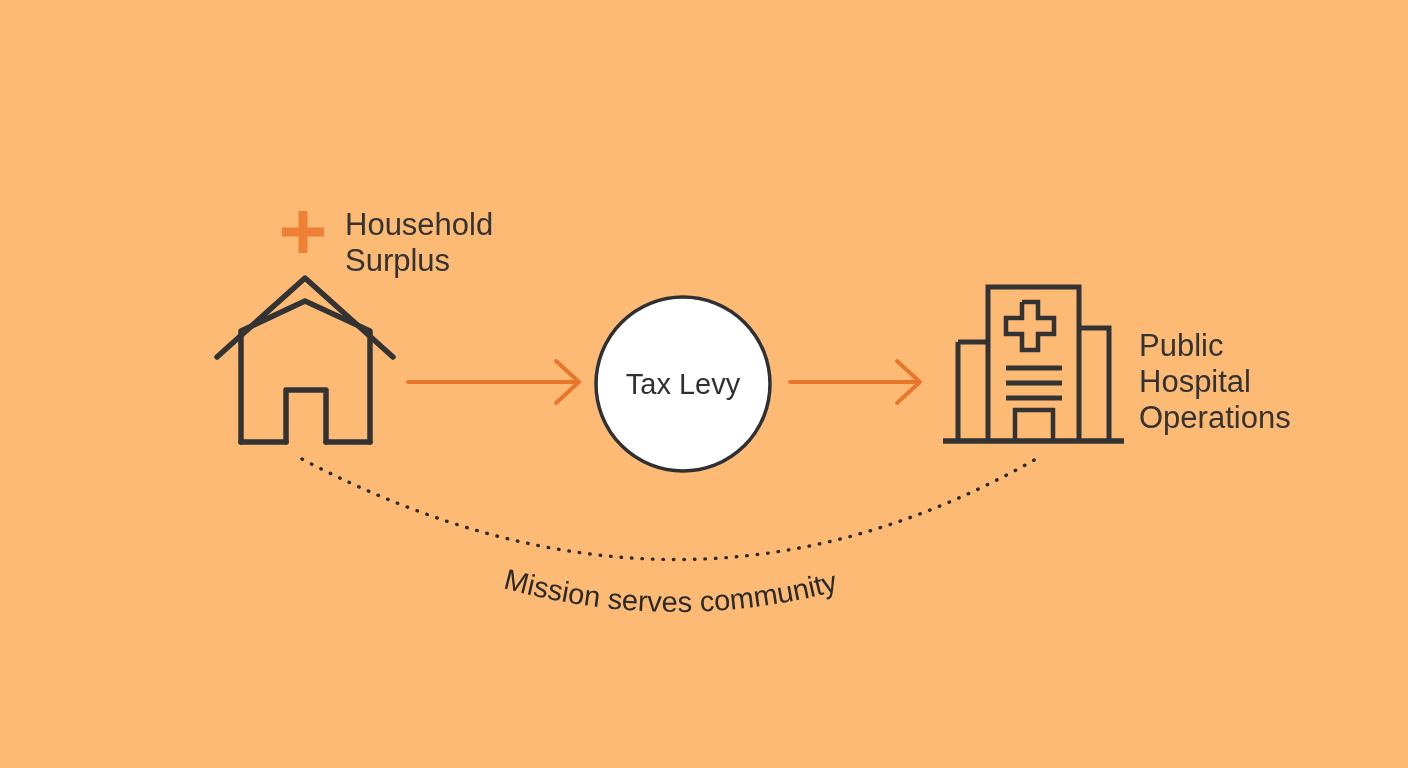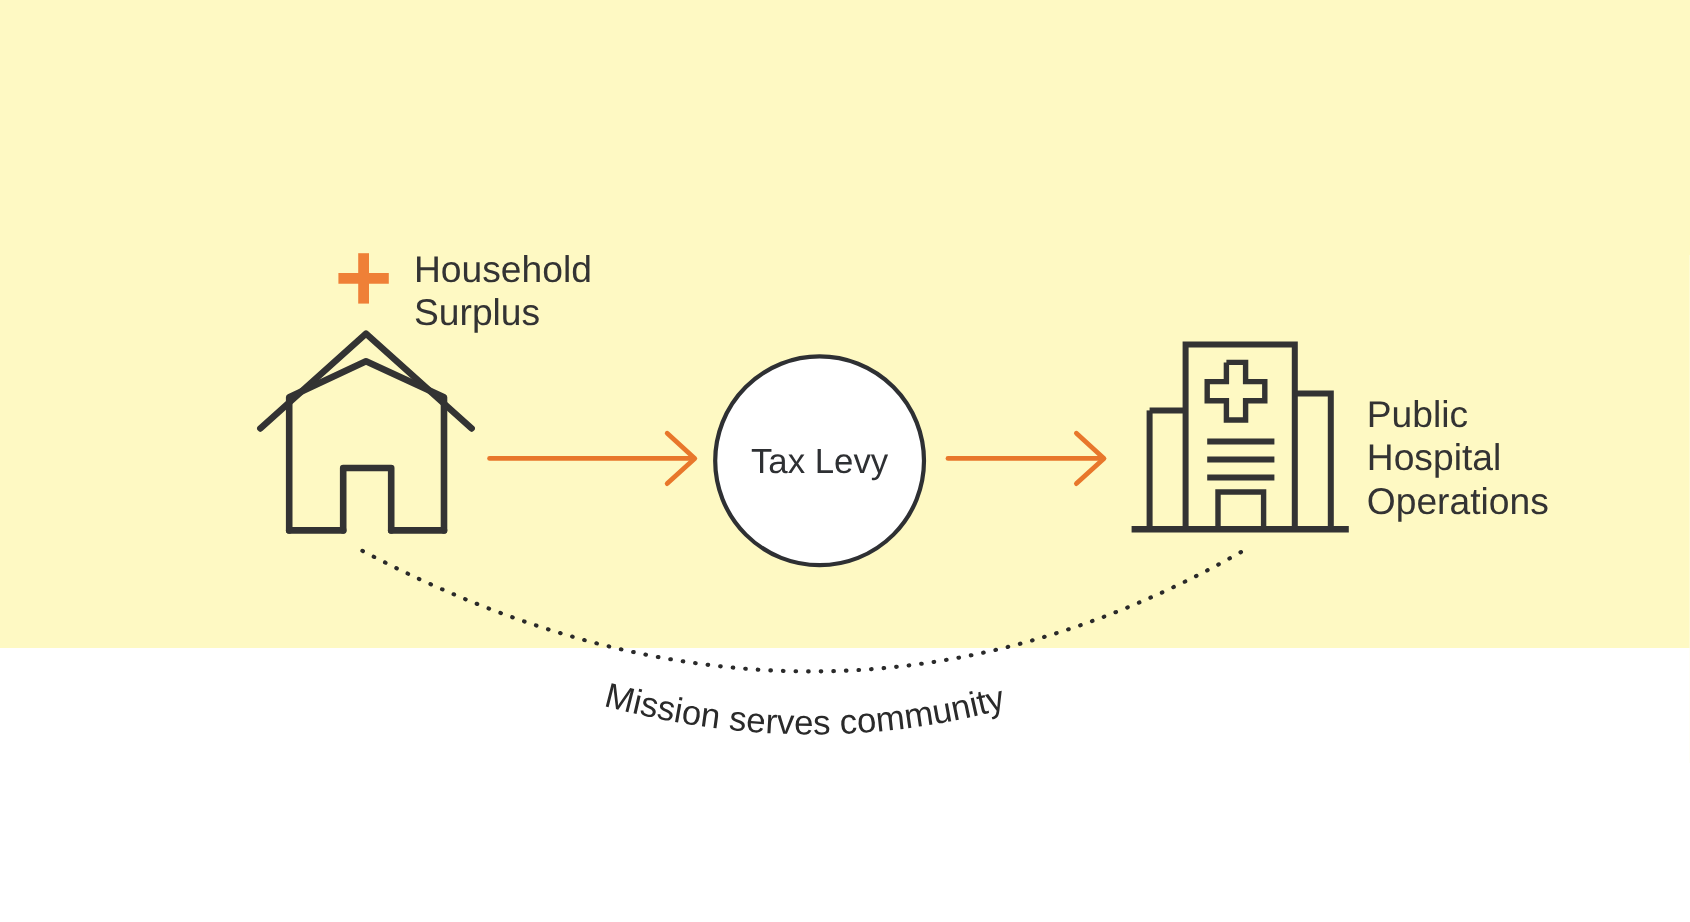--- a/index.html
+++ b/index.html
@@ -11,22 +11,22 @@
   body {
     width: 1408px;
     height: 768px;
     overflow: hidden;
     font-family: "Liberation Sans", sans-serif;
     position: relative;
   }
   #diagram-root {
     position: relative;
     width: 1408px;
-    height: 540px;
-    background: #fef9c3;
+    height: 768px;
+    background: #fdba74;
   }
   svg.canvas {
     position: absolute;
     top: 0;
     left: 0;
     width: 1408px;
     height: 768px;
     display: block;
   }
   .label-text {

